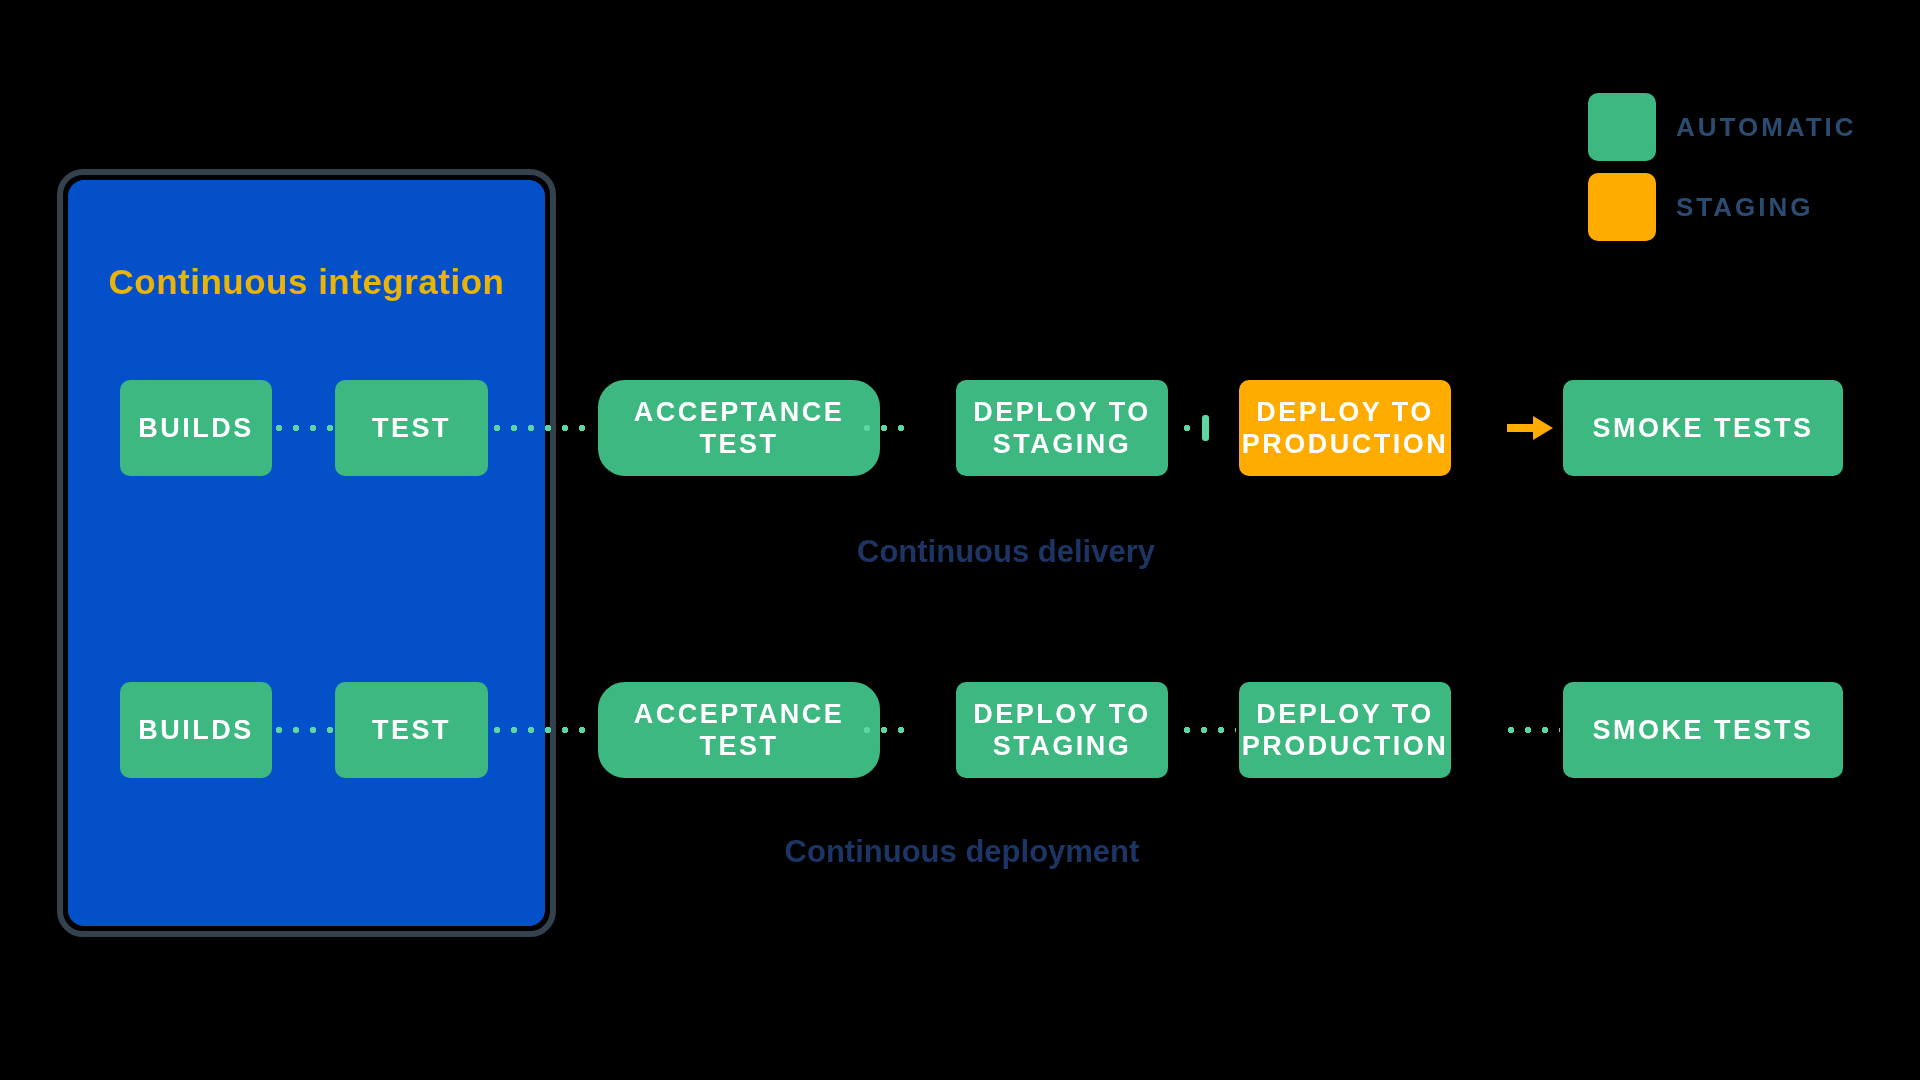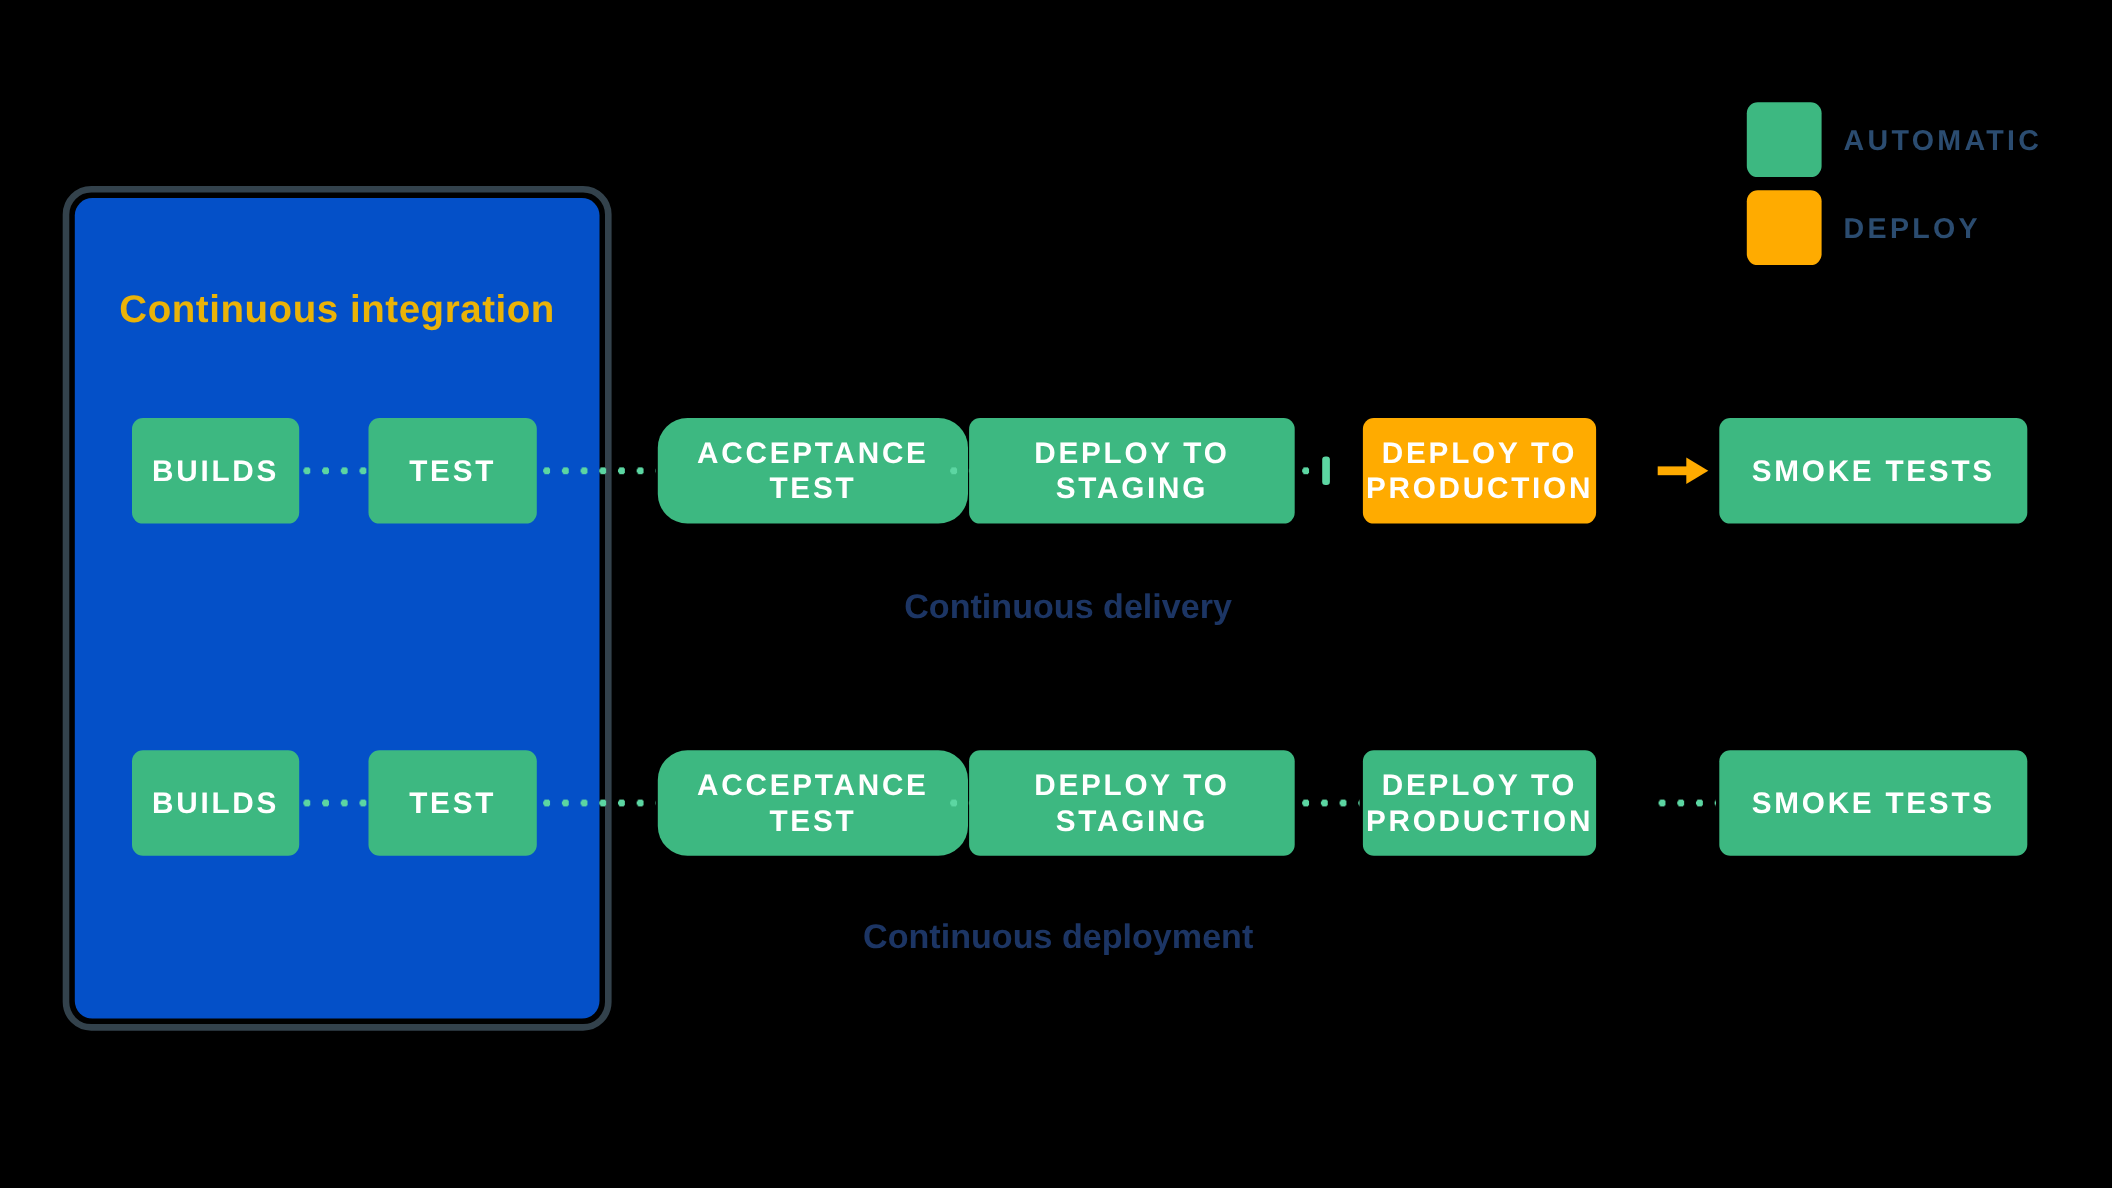--- a/index.html
+++ b/index.html
@@ -38,21 +38,21 @@
          display:flex;align-items:center;justify-content:center;text-align:center;
          color:#ffffff;font-size:27px;font-weight:bold;letter-spacing:2.5px;
          line-height:1.2;padding:0 12px;}
   .stage.manual{background:var(--orange);}
   .row-top .stage{top:380px;}
   .row-bottom .stage{top:682px;}
 
   .s-builds{left:120px;width:152px;}
   .s-test{left:335px;width:153px;text-align:right;}
   .s-acceptance{left:598px;width:282px;border-radius:27px;}
-  .s-staging{left:881px;width:296px;}
+  .s-staging{left:956px;width:212px;}
   .s-production{left:1239px;width:212px;}
   .s-smoke{left:1563px;width:280px;}
 
   
   .dots{position:absolute;height:8px;background-repeat:repeat-x;background-size:17px 8px;
         background-image:radial-gradient(circle 3.3px at 5px 4px,var(--mint) 98%,rgba(0,0,0,0));}
   .row-top .dots{top:424px;}
   .row-bottom .dots{top:726px;}
   .d1{left:274px;width:62px;}
   .d2{left:492px;width:104px;}
@@ -66,36 +66,36 @@
 
   .arrow{position:absolute;left:1507px;top:416px;width:46px;height:24px;}
   .arrow .shaft{position:absolute;left:0;top:8px;width:28px;height:8px;background:var(--orange);}
   .arrow .head{position:absolute;left:26px;top:0;width:0;height:0;
         border-top:12px solid rgba(0,0,0,0);border-bottom:12px solid rgba(0,0,0,0);
         border-left:20px solid var(--orange);}
 
   
   .caption{position:absolute;width:400px;text-align:center;color:var(--navy);
            font-size:31px;font-weight:bold;}
-  .caption-delivery{left:771px;top:534px;}
+  .caption-delivery{left:806px;top:534px;}
   .caption-deployment{left:762px;top:834px;}
 </style>
 </head>
 <body>
 
 <div class="canvas">
 
   <div class="legend">
     <div class="legend-item">
       <div class="swatch automatic"></div>
       <div class="legend-label">AUTOMATIC</div>
     </div>
     <div class="legend-item">
       <div class="swatch manual"></div>
-      <div class="legend-label">DEPLOY</div>
+      <div class="legend-label">STAGING</div>
     </div>
   </div>
 
   <div class="ci-box">
     <div class="ci-title">Continuous integration</div>
   </div>
 
   <div class="row-top">
     <div class="stage s-builds">BUILDS</div>
     <div class="dots d1"></div>

